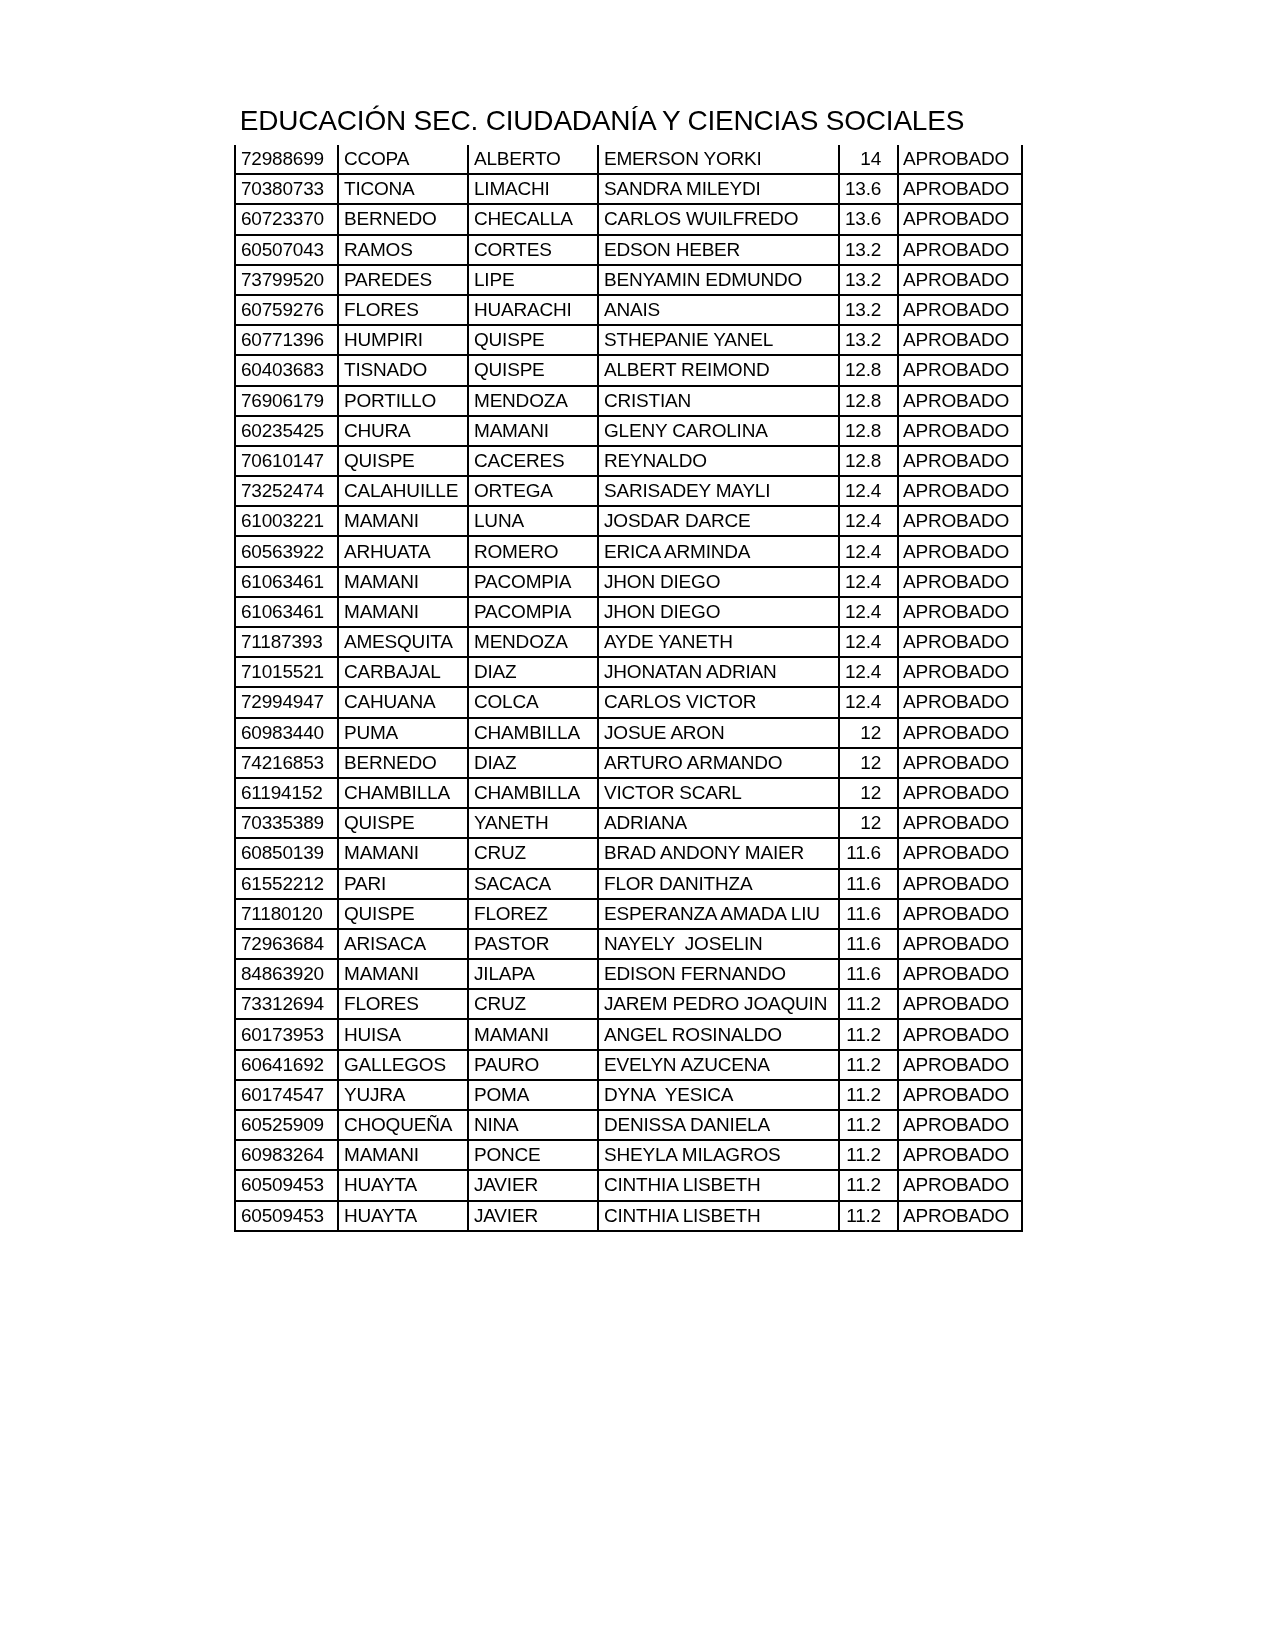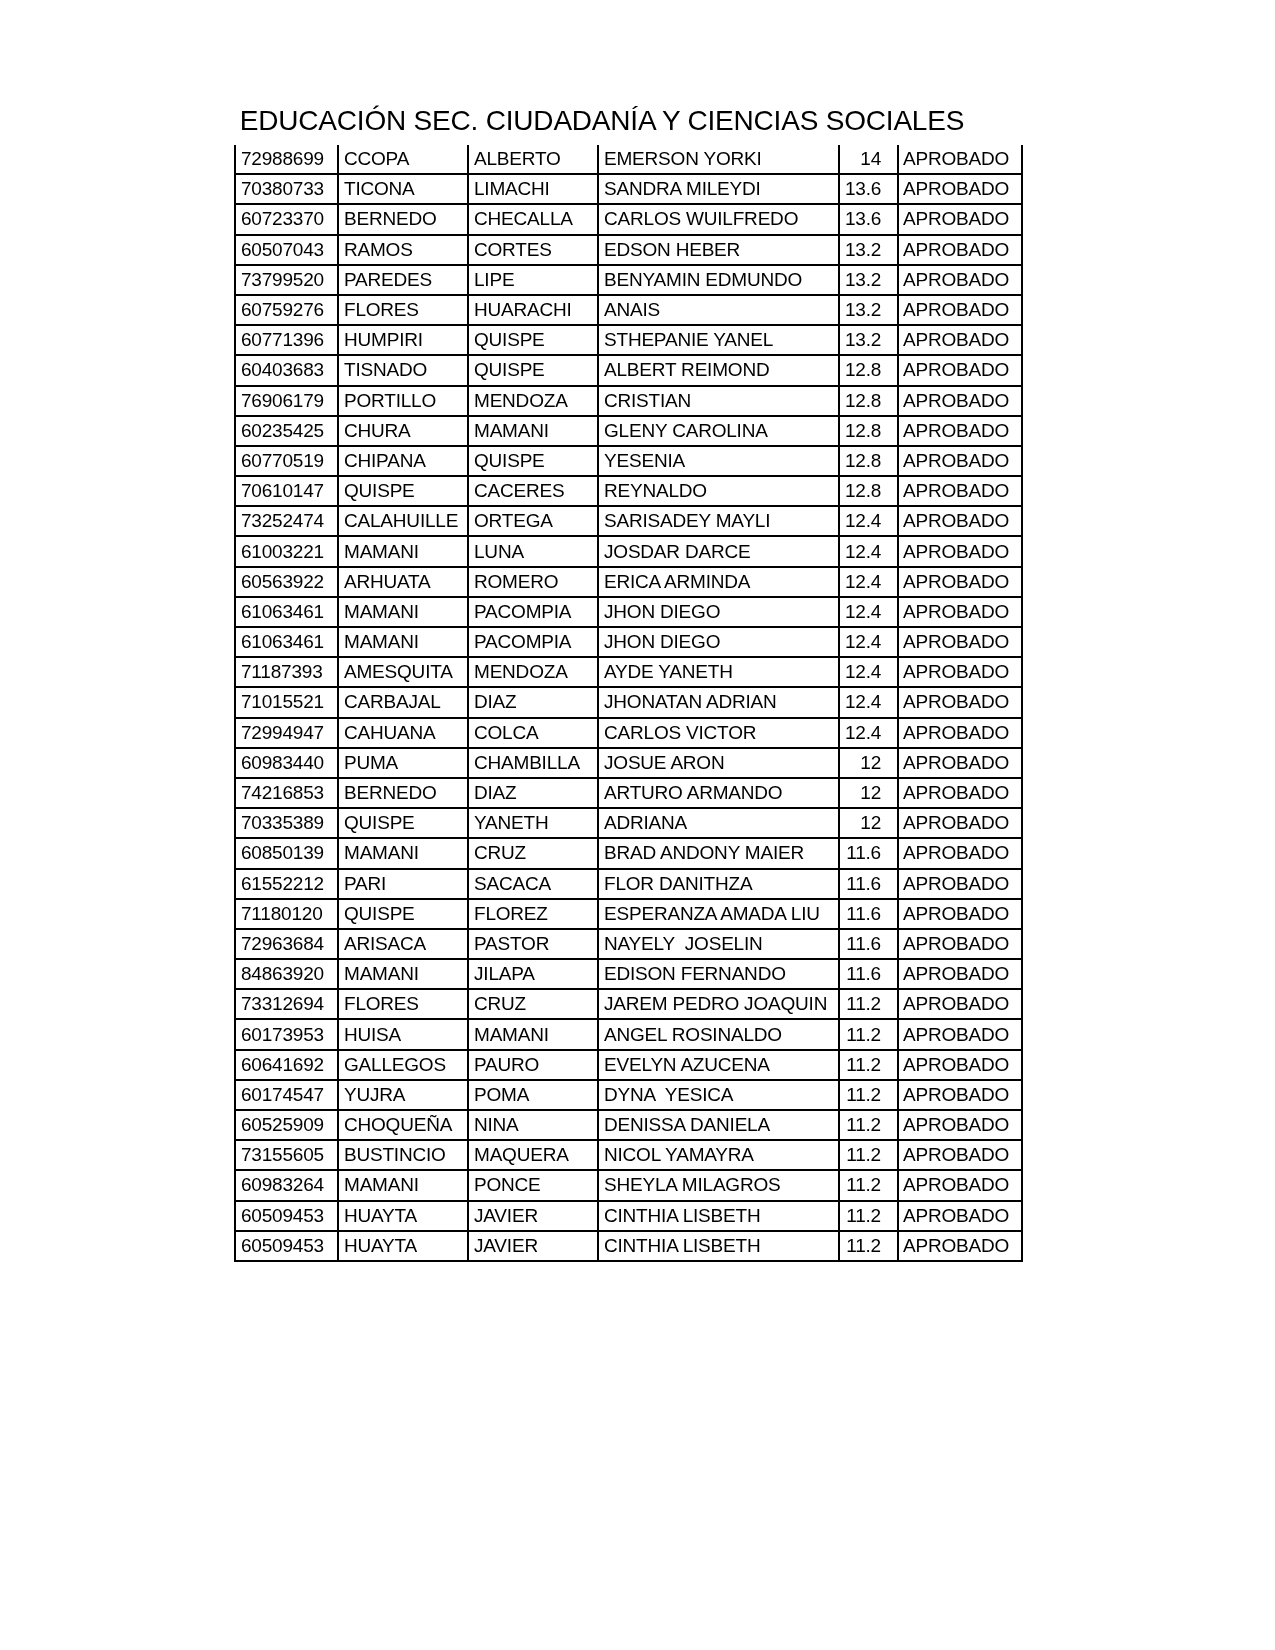--- a/index.html
+++ b/index.html
@@ -150,28 +150,20 @@
         </tr>
         <tr>
           <td class="c0">60235425</td>
           <td class="c1">CHURA</td>
           <td class="c2">MAMANI</td>
           <td class="c3">GLENY CAROLINA</td>
           <td class="c4">12.8</td>
           <td class="c5">APROBADO</td>
         </tr>
         <tr>
-          <td class="c0">60770519</td>
-          <td class="c1">CHIPANA</td>
-          <td class="c2">QUISPE</td>
-          <td class="c3">YESENIA</td>
-          <td class="c4">12.8</td>
-          <td class="c5">APROBADO</td>
-        </tr>
-        <tr>
           <td class="c0">70610147</td>
           <td class="c1">QUISPE</td>
           <td class="c2">CACERES</td>
           <td class="c3">REYNALDO</td>
           <td class="c4">12.8</td>
           <td class="c5">APROBADO</td>
         </tr>
         <tr>
           <td class="c0">73252474</td>
           <td class="c1">CALAHUILLE</td>
@@ -246,20 +238,28 @@
         </tr>
         <tr>
           <td class="c0">74216853</td>
           <td class="c1">BERNEDO</td>
           <td class="c2">DIAZ</td>
           <td class="c3">ARTURO ARMANDO</td>
           <td class="c4">12</td>
           <td class="c5">APROBADO</td>
         </tr>
         <tr>
+          <td class="c0">61194152</td>
+          <td class="c1">CHAMBILLA</td>
+          <td class="c2">CHAMBILLA</td>
+          <td class="c3">VICTOR SCARL</td>
+          <td class="c4">12</td>
+          <td class="c5">APROBADO</td>
+        </tr>
+        <tr>
           <td class="c0">70335389</td>
           <td class="c1">QUISPE</td>
           <td class="c2">YANETH</td>
           <td class="c3">ADRIANA</td>
           <td class="c4">12</td>
           <td class="c5">APROBADO</td>
         </tr>
         <tr>
           <td class="c0">60850139</td>
           <td class="c1">MAMANI</td>
@@ -334,28 +334,20 @@
         </tr>
         <tr>
           <td class="c0">60525909</td>
           <td class="c1">CHOQUEÑA</td>
           <td class="c2">NINA</td>
           <td class="c3">DENISSA DANIELA</td>
           <td class="c4">11.2</td>
           <td class="c5">APROBADO</td>
         </tr>
         <tr>
-          <td class="c0">73155605</td>
-          <td class="c1">BUSTINCIO</td>
-          <td class="c2">MAQUERA</td>
-          <td class="c3">NICOL YAMAYRA</td>
-          <td class="c4">11.2</td>
-          <td class="c5">APROBADO</td>
-        </tr>
-        <tr>
           <td class="c0">60983264</td>
           <td class="c1">MAMANI</td>
           <td class="c2">PONCE</td>
           <td class="c3">SHEYLA MILAGROS</td>
           <td class="c4">11.2</td>
           <td class="c5">APROBADO</td>
         </tr>
         <tr>
           <td class="c0">60509453</td>
           <td class="c1">HUAYTA</td>

